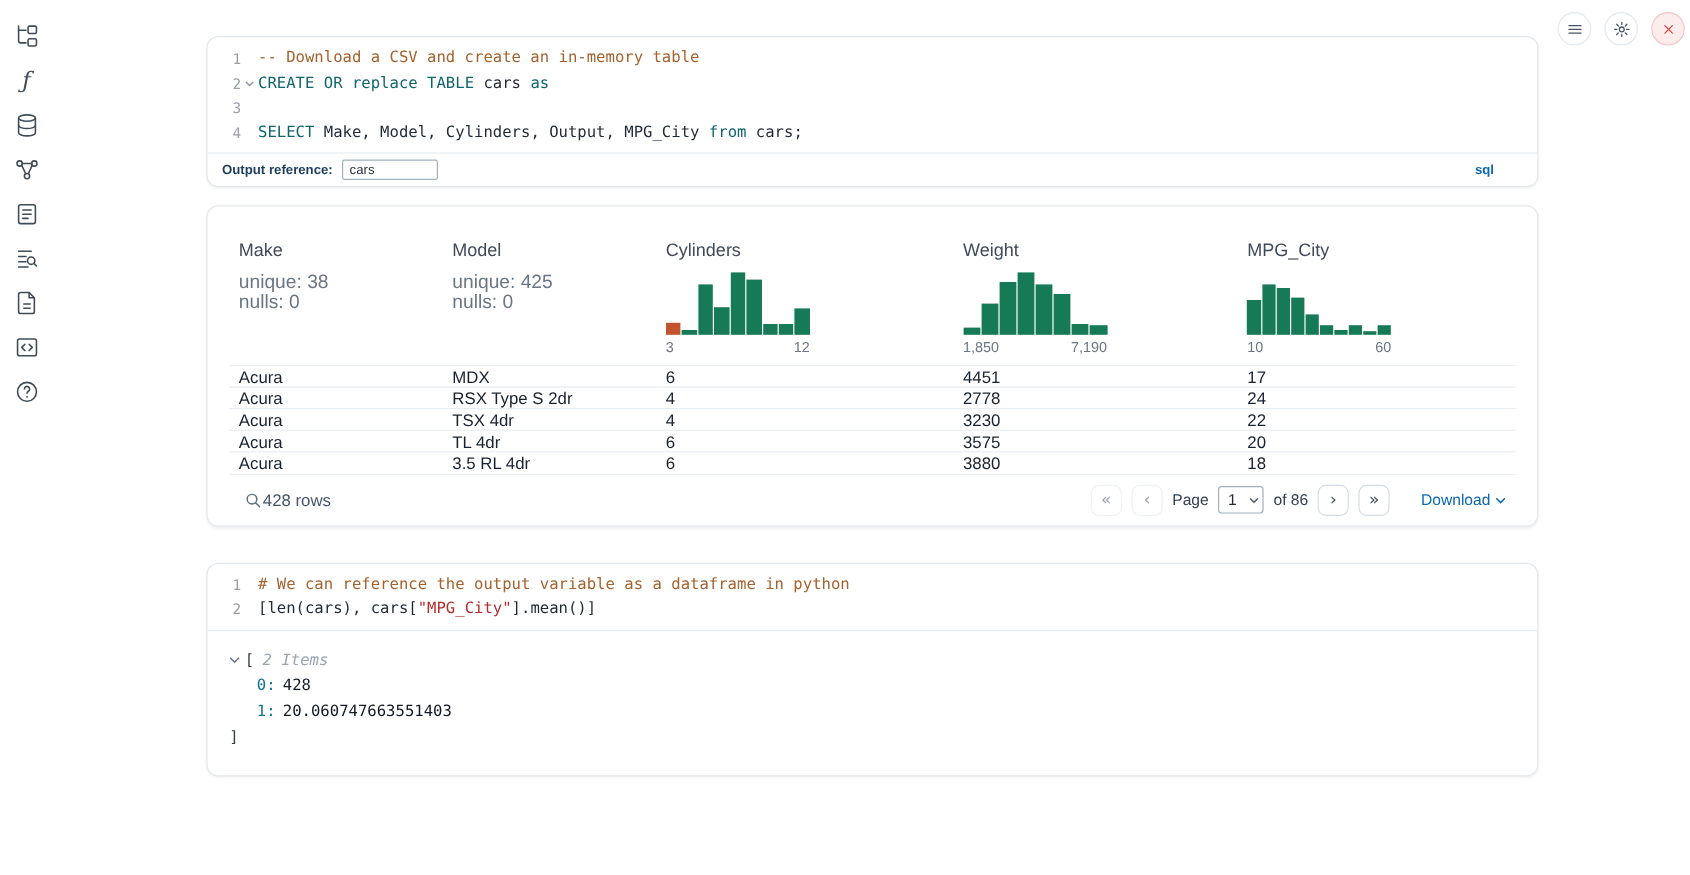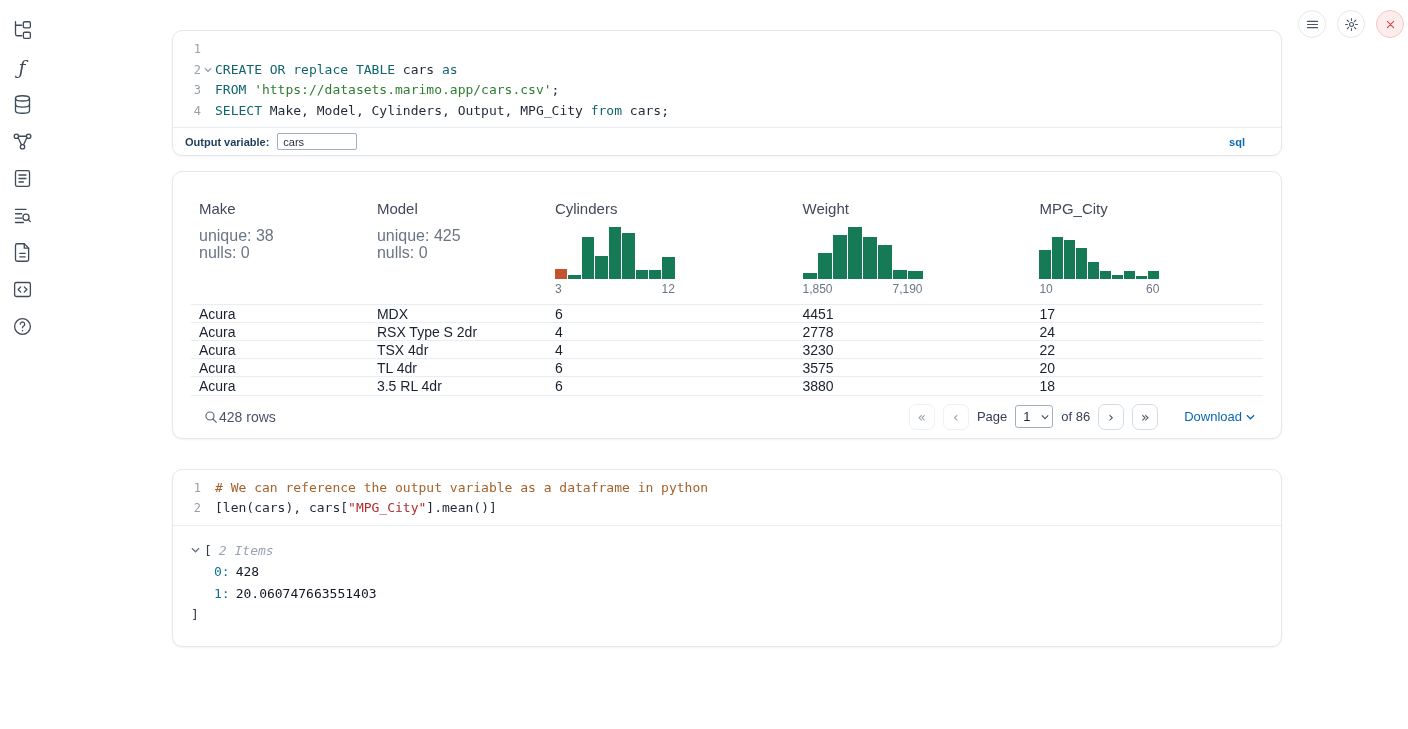--- a/index.html
+++ b/index.html
@@ -159,43 +159,43 @@
     </div>
   </div>
 
 <main>
 
   <section class="card cell-card">
     <div class="code-area" id="sql-code">
         <div class="code-line">
           <span class="ln">1</span>
           <span class="fold-slot"></span>
+          <span class="code-text"><span class="tok-comment">-- Download a CSV and create an in-memory table</span></span>
         </div>
         <div class="code-line">
           <span class="ln">2</span>
           <span class="fold-slot">
             <svg width="8" height="6" viewBox="0 0 8 6">
               <path d="M1 1.3l3 3 3-3" fill="none" stroke="#8c959f" stroke-width="1.2"></path>
             </svg>
           </span>
           <span class="code-text"><span class="tok-keyword">CREATE OR</span><span class="tok-plain"> </span><span class="tok-keyword">replace</span><span class="tok-plain"> </span><span class="tok-keyword">TABLE</span><span class="tok-plain"> cars </span><span class="tok-keyword">as</span></span>
         </div>
         <div class="code-line">
           <span class="ln">3</span>
           <span class="fold-slot"></span>
-          <span class="code-text"><span class="tok-keyword">FROM</span><span class="tok-plain"> </span><span class="tok-string">'https://datasets.marimo.app/cars.csv'</span><span class="tok-plain">;</span></span>
         </div>
         <div class="code-line">
           <span class="ln">4</span>
           <span class="fold-slot"></span>
           <span class="code-text"><span class="tok-keyword">SELECT</span><span class="tok-plain"> Make, Model, Cylinders, Output, MPG_City </span><span class="tok-keyword">from</span><span class="tok-plain"> cars;</span></span>
         </div>
       </div>
     <div class="cell-footer">
-      <span class="outvar-label">Output variable:</span>
+      <span class="outvar-label">Output reference:</span>
       <input class="outvar-input" value="cars" style="">
       <span class="lang-badge">sql</span>
     </div>
   </section>
 
   <section class="card table-card">
     <table>
       <colgroup>
         <col style="width:16.6%">
           <col style="width:16.6%">

